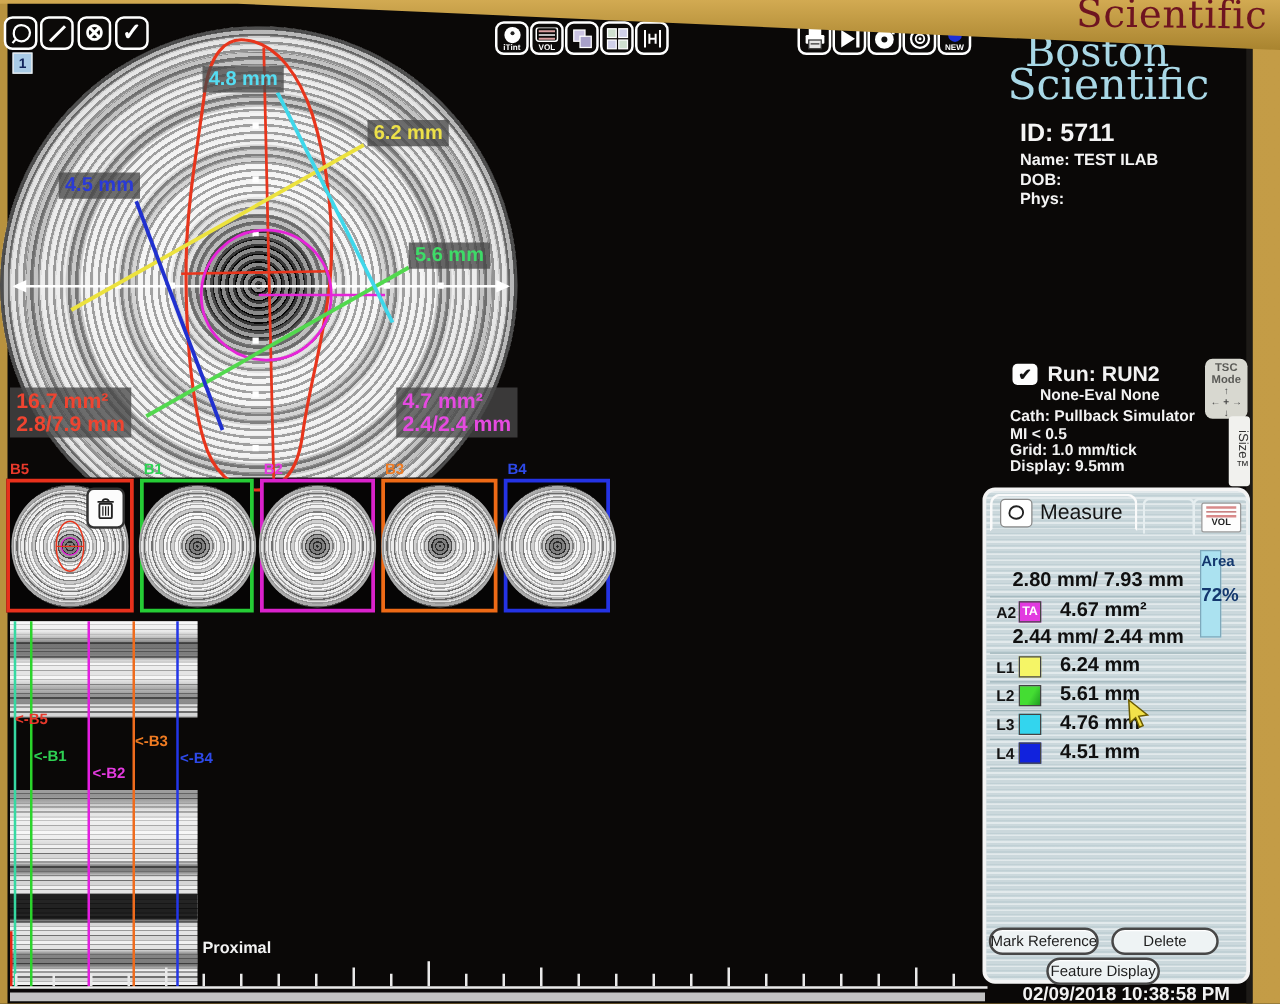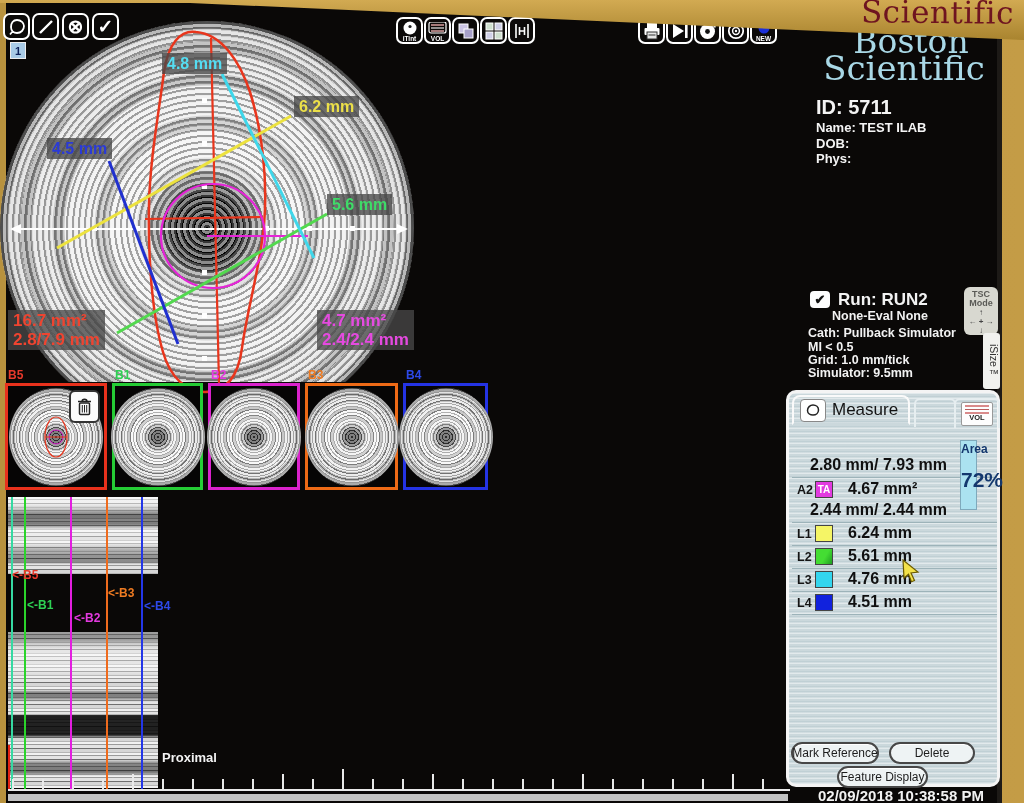--- a/index.html
+++ b/index.html
@@ -67,21 +67,21 @@
   .bmark{position:absolute;font-weight:bold;font-size:12px;z-index:4;white-space:nowrap;}
   .mk-b5{left:12px;top:568px;color:#e8392b;} .mk-b1{left:27px;top:598px;color:#2ed153;}
   .mk-b2{left:74px;top:611px;color:#e43ae0;} .mk-b3{left:108px;top:586px;color:#ef7b22;}
   .mk-b4{left:144px;top:599px;color:#2d49e8;}
   .proximal{position:absolute;left:162px;top:750px;color:#f2f2f2;font-weight:bold;font-size:13px;z-index:4;}
   .ruler-base{position:absolute;left:8px;top:789px;width:782px;height:2px;background:#e9e9e9;z-index:3;}
   .tick{position:absolute;width:2px;background:#e9e9e9;z-index:3;}
   .btm-strip{position:absolute;left:8px;top:794px;width:780px;height:7px;background:#c2c2c2;z-index:3;}
 
   
-  .logo{position:absolute;left:806px;top:26px;width:196px;text-align:center;color:#a9d8e6;font-family:"DejaVu Serif",serif;z-index:2;}
+  .logo{position:absolute;left:806px;top:26px;width:196px;text-align:left;color:#a9d8e6;font-family:"DejaVu Serif",serif;z-index:2;}
   .logo .l1{font-size:33px;line-height:32px;text-indent:14px;}
   .logo .l2{font-size:34px;line-height:32px;margin-top:-6px;}
   .pat{position:absolute;left:816px;color:#f4f4f4;font-weight:bold;white-space:nowrap;z-index:2;}
   .status-card{position:absolute;left:810px;top:168px;width:193px;height:123px;background:#f7f7f5;border-radius:10px;color:#24418f;z-index:2;}
   .status-card div{position:absolute;white-space:nowrap;font-weight:bold;}
   .run-check{position:absolute;left:810px;top:291px;width:20px;height:17px;background:#fdfdfd;border-radius:4px;color:#111;
              font-size:13px;font-weight:bold;display:flex;align-items:center;justify-content:center;z-index:2;}
   .runtxt{position:absolute;color:#f2f2f2;font-weight:bold;white-space:nowrap;z-index:2;}
   .tsc{position:absolute;left:964px;top:287px;width:34px;height:48px;background:#d8d8d0;border-radius:6px;color:#5a5a56;
        font-size:9px;font-weight:bold;text-align:center;line-height:9px;padding-top:3px;box-sizing:border-box;z-index:2;}
@@ -107,21 +107,21 @@
   .volchip .vt{font-size:7.5px;font-weight:bold;color:#222;line-height:8px;}
   .mrow{position:absolute;left:3px;width:205px;height:21px;}
   .mrow .rl{position:absolute;left:5px;top:3px;font-size:12.5px;font-weight:bold;color:#141414;}
   .sw{position:absolute;left:23px;top:1px;width:18px;height:17px;border:1px solid #444;box-sizing:border-box;
       display:flex;align-items:center;justify-content:center;font-size:10px;font-weight:bold;color:#fff;}
   .mval{position:absolute;left:56px;top:0px;font-size:16px;font-weight:bold;color:#101010;white-space:nowrap;}
   .mdims{position:absolute;left:18px;top:0px;font-size:16px;font-weight:bold;color:#101010;white-space:nowrap;}
   .msep{position:absolute;left:3px;width:205px;height:1px;background:#9db3b9;}
   .area-strip{position:absolute;left:171px;top:47px;width:17px;height:70px;background:#abe2f0;border:1px solid #7fa9bb;box-sizing:border-box;
               text-align:center;color:#14386e;font-weight:bold;z-index:11;}
-  .area-strip .at{font-size:12px;margin-top:1px;} .area-strip .av{font-size:21px;margin-top:12px;}
+  .area-strip .at{font-size:12px;margin-top:1px;} .area-strip .av{font-size:15px;margin-top:12px;}
   .pbtn{position:absolute;height:22px;background:#eef3f4;border:2px solid #474747;border-radius:12px;box-sizing:border-box;
         font-size:12px;color:#1d1d1d;display:flex;align-items:center;justify-content:center;white-space:nowrap;box-shadow:inset 0 1px 0 #fff;}
   .cursor{position:absolute;left:112px;top:166px;z-index:12;}
 
   .timestamp{position:absolute;left:818px;top:787px;color:#f2f2f2;font-weight:bold;font-size:15px;white-space:nowrap;z-index:12;}
 </style>
 </head>
 <body>
 
 <div id="stage">
@@ -353,21 +353,21 @@
 
 
   <div class="run-check">
       <span>✔</span>
     </div>
   <div class="runtxt" style="left:838px;top:290px;font-size:17px;">Run: RUN2</div>
   <div class="runtxt" style="left:832px;top:309px;font-size:12.5px;">None-Eval None</div>
   <div class="runtxt" style="left:808px;top:326px;font-size:12.5px;">Cath: Pullback Simulator</div>
   <div class="runtxt" style="left:808px;top:340px;font-size:12.5px;">MI &lt;  0.5</div>
   <div class="runtxt" style="left:808px;top:353px;font-size:12.5px;">Grid:   1.0 mm/tick</div>
-  <div class="runtxt" style="left:808px;top:366px;font-size:12.5px;">Simulator:  9.5mm</div>
+  <div class="runtxt" style="left:808px;top:366px;font-size:12.5px;">Display:  9.5mm</div>
 
   <div class="tsc">
     <div>TSC</div>
     <div>Mode</div>
     <div class="arr">↑</div>
     <div class="arr">←&nbsp;+&nbsp;→</div>
     <div class="arr">↓</div>
   </div>
   <div class="isize">iSize™</div>
 

